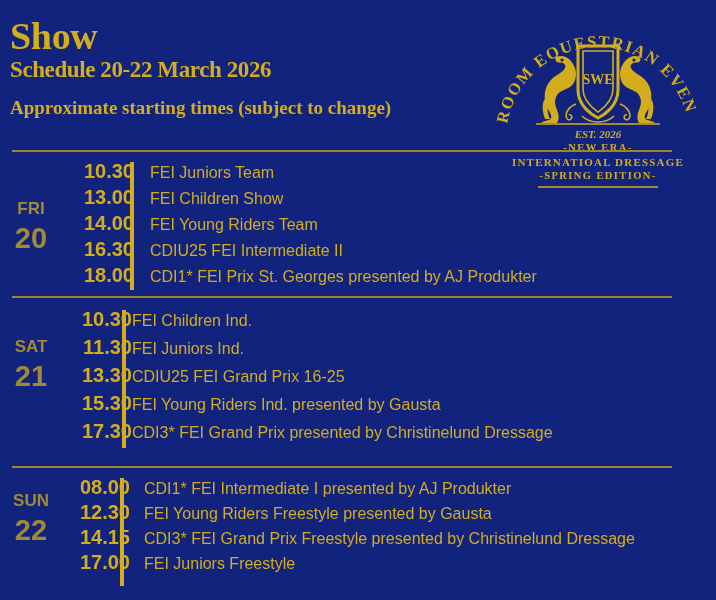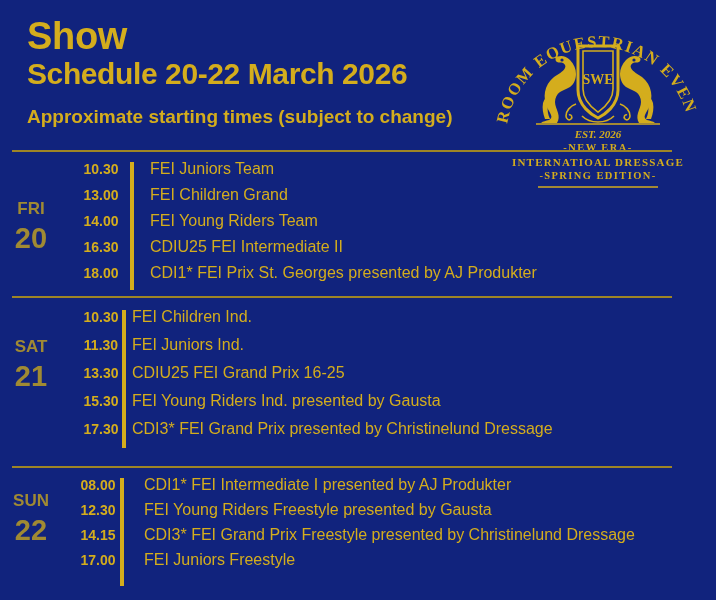--- a/index.html
+++ b/index.html
@@ -18,33 +18,34 @@
   .poster {
     position: relative;
     width: 716px;
     height: 600px;
     background: #11237d;
   }
 
   
   .header {
     position: absolute;
-    left: 27px;
+    left: 10px;
     top: 16px;
     width: 470px;
+    font-family: Liberation Serif, serif;
   }
   .title-show {
     font-size: 38px;
     font-weight: bold;
     line-height: 1.08;
     letter-spacing: -0.3px;
     color: #d4ad1d;
   }
   .title-schedule {
-    font-size: 30px;
+    font-size: 23px;
     font-weight: bold;
     line-height: 1.15;
     letter-spacing: -0.4px;
     color: #d4ad1d;
     white-space: nowrap;
   }
   .subtitle {
     margin-top: 14px;
     font-size: 19px;
     font-weight: bold;
@@ -110,24 +111,24 @@
   .row {
     display: flex;
     align-items: baseline;
     height: 26px;
   }
   .fri .row { height: 26px; }
   .sat .row { height: 28px; }
   .sun .row { height: 25px; }
 
   .time {
-    font-size: 14px;
-    font-weight: bold;
-    color: #d4ad1d;
-    text-align: center;
+    font-size: 20px;
+    font-weight: bold;
+    color: #d4ad1d;
+    text-align: right;
     white-space: nowrap;
   }
   .event {
     font-size: 16px;
     font-weight: normal;
     color: #d4ad1d;
     white-space: nowrap;
   }
 
   
@@ -224,21 +225,21 @@
       <span class="dnum">20</span>
     </div>
     <div class="vbar"></div>
     <div class="rows">
       <div class="row">
         <span class="time">10.30</span>
         <span class="event">FEI Juniors Team</span>
       </div>
       <div class="row">
         <span class="time">13.00</span>
-        <span class="event">FEI Children Grand</span>
+        <span class="event">FEI Children Show</span>
       </div>
       <div class="row">
         <span class="time">14.00</span>
         <span class="event">FEI Young Riders Team</span>
       </div>
       <div class="row">
         <span class="time">16.30</span>
         <span class="event">CDIU25 FEI Intermediate II</span>
       </div>
       <div class="row">

